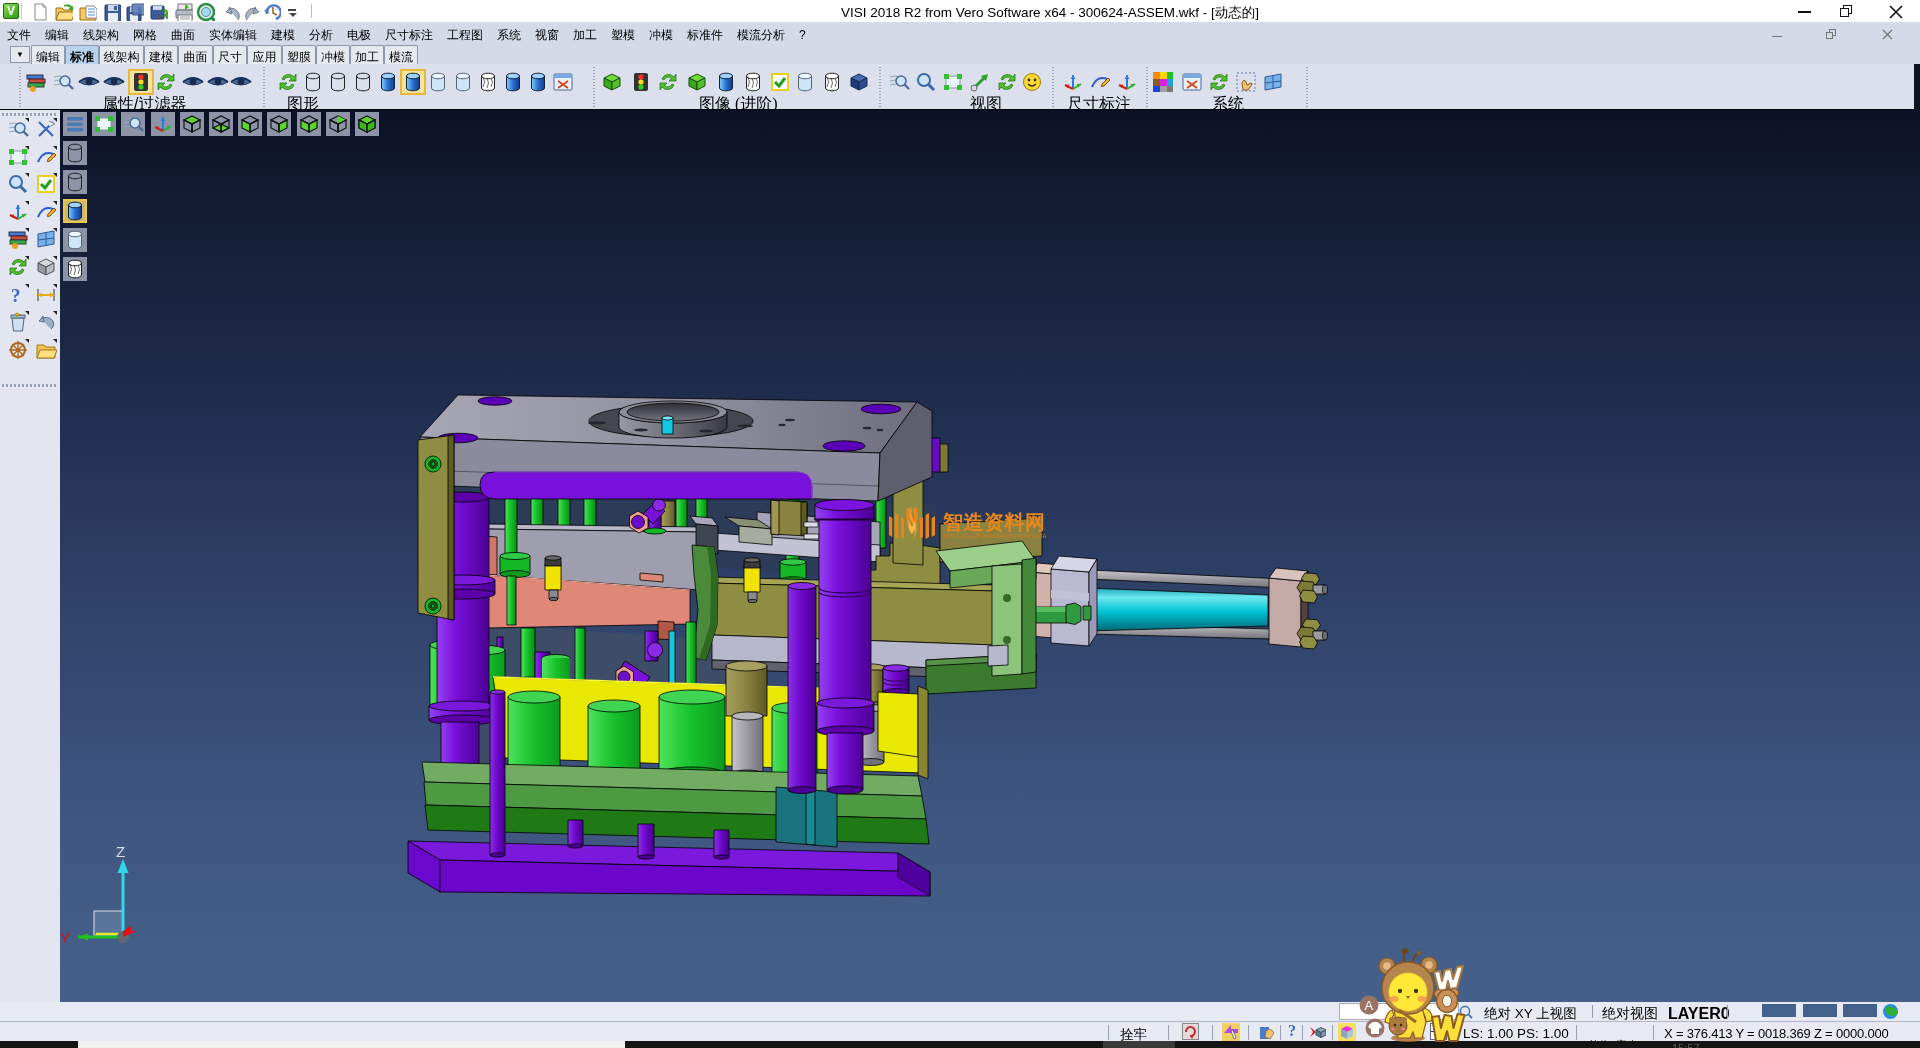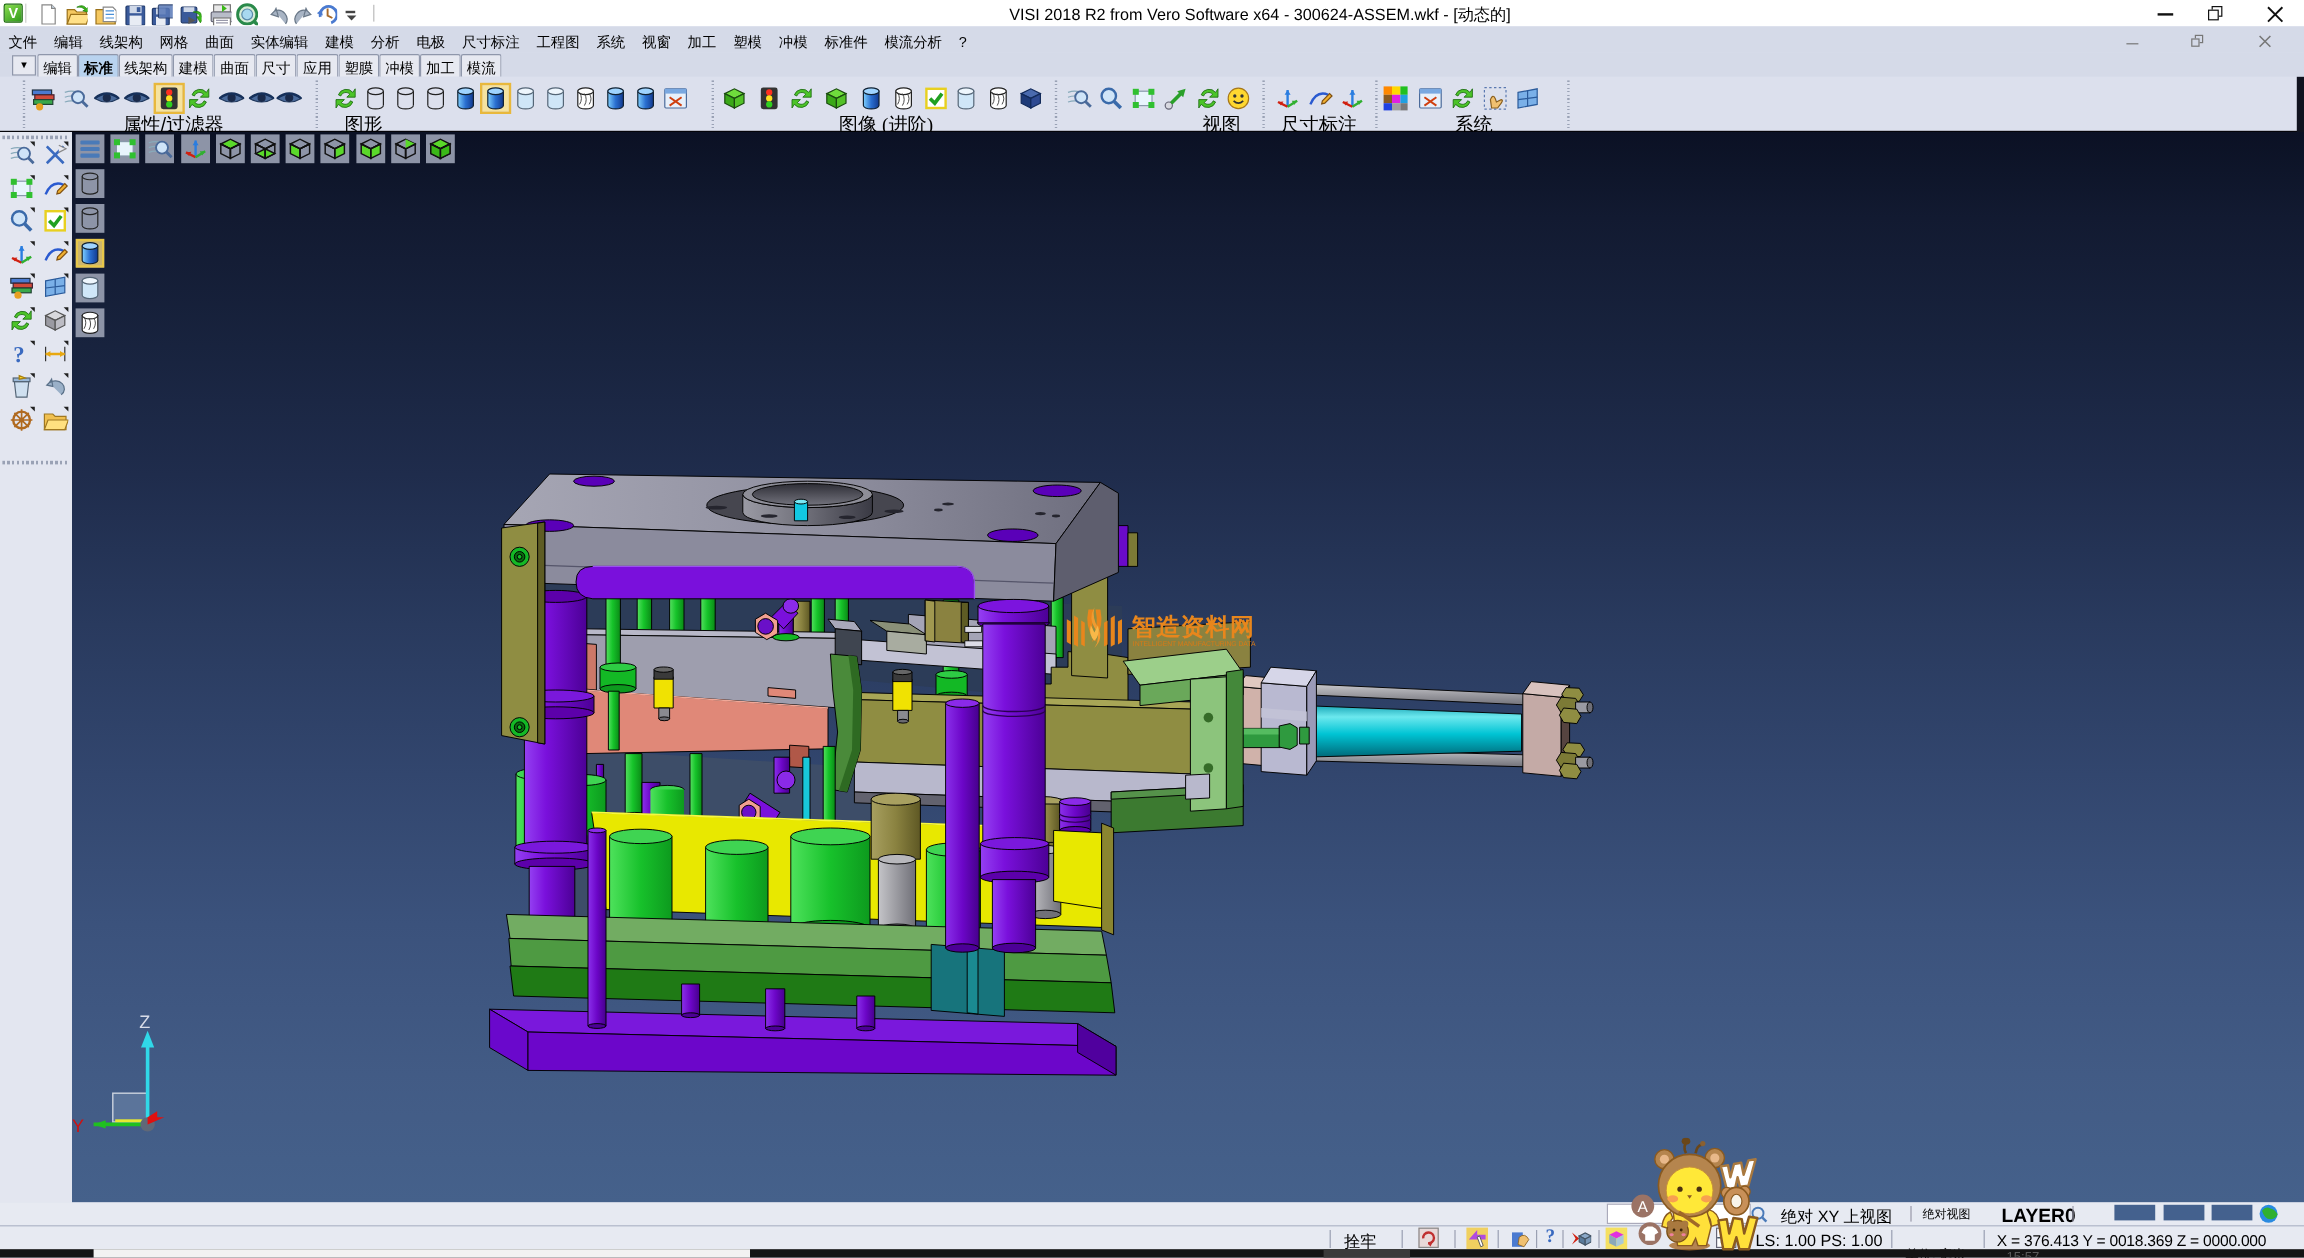--- a/index.html
+++ b/index.html
@@ -486,21 +486,21 @@
     <div class="tsep abs" style="left:263px;"></div>
     <div class="tsep abs" style="left:593px;"></div>
     <div class="tsep abs" style="left:879px;"></div>
     <div class="tsep abs" style="left:1052px;"></div>
     <div class="tsep abs" style="left:1146px;"></div>
     <div class="tsep abs" style="left:1306px;"></div>
   </div>
 <div class="tlabel" style="left:102px;">属性/过滤器</div>
 <div class="tlabel" style="left:287px;">图形</div>
 <div class="tlabel" style="left:699px;font-family:Liberation Serif, serif;">图像 (进阶)</div>
-<div class="tlabel" style="left:1002px;">视图</div>
+<div class="tlabel" style="left:970px;">视图</div>
 <div class="tlabel" style="left:1067px;">尺寸标注</div>
 <div class="tlabel" style="left:1212px;">系统</div>
 
 <div id="sidebar" class="abs"></div>
 <div class="sbgrip" style="top:113px;"></div>
 <div class="sbgrip" style="top:384px;"></div>
 <div id="sbicons">
     <div class="sbicon abs" style="left:7px;top:118px;"><svg width="22" height="22">
         <use href="#i-magfly"></use>
       </svg></div>
@@ -1089,21 +1089,21 @@
 </svg>
 
 <div id="status1" class="abs">
     <div class="abs" style="left:1339px;top:1px;width:120px;height:17px;background:#fff;border:1px solid #aab;"></div>
     <svg class="abs" style="left:1458px;top:2px;width:16px;height:16px;">
       <circle cx="7" cy="7" r="4.6" fill="none" stroke="#4a7ab8" stroke-width="1.6"></circle>
       <path d="M10.5 10.5 L14 14" stroke="#4a7ab8" stroke-width="2"></path>
     </svg>
     <div class="abs" style="left:1484px;top:3px;font-size:13.5px;">绝对 XY 上视图</div>
     <div class="abs" style="left:1592px;top:3px;width:1px;height:13px;background:#99a;"></div>
-    <div class="abs" style="left:1602px;top:3px;font-size:10px;">绝对视图</div>
+    <div class="abs" style="left:1602px;top:3px;font-size:14px;">绝对视图</div>
     <div class="abs" style="left:1668px;top:3px;font-size:16px;font-weight:bold;">LAYER0</div>
     <div class="abs" style="left:1727px;top:3px;width:1px;height:13px;background:#99a;"></div>
     <div class="abs" style="left:1762px;top:2px;width:34px;height:13px;background:#44618e;"></div>
     <div class="abs" style="left:1803px;top:2px;width:34px;height:13px;background:#44618e;"></div>
     <div class="abs" style="left:1843px;top:2px;width:34px;height:13px;background:#44618e;"></div>
     <svg class="abs" style="left:1882px;top:1px;width:17px;height:17px;">
       <circle cx="8.5" cy="8.5" r="7.5" fill="#2a8ae0"></circle>
       <path d="M3 6 q3 -4 7 -2 q4 1 6 5 q-2 4 -6 4 q-5 0 -7 -7Z" fill="#30b030"></path>
     </svg>
   </div>

